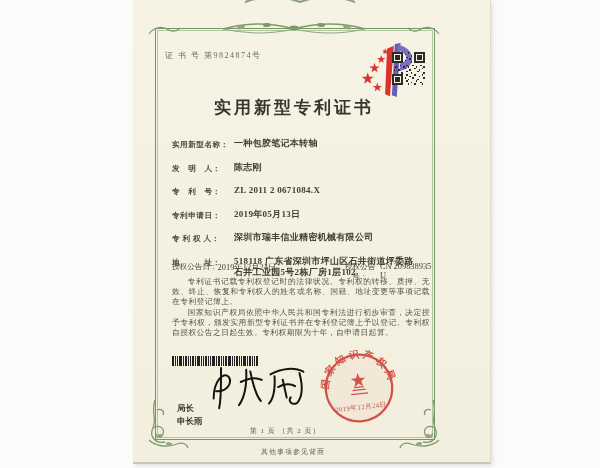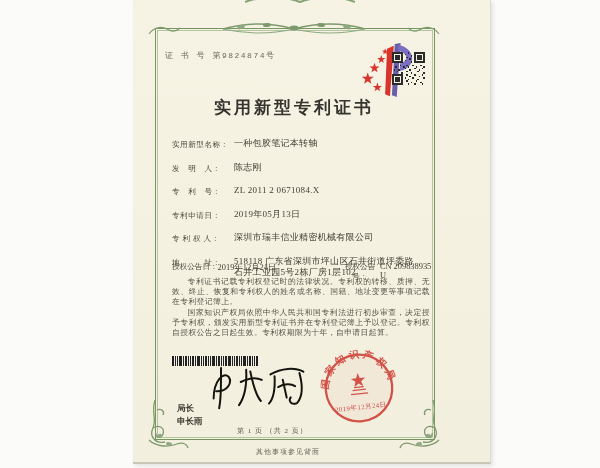--- a/index.html
+++ b/index.html
@@ -6,43 +6,43 @@
   .stage{position:relative;width:600px;height:468px;background:#fbfbfa;overflow:hidden;
          font-family:"Liberation Serif","DejaVu Serif",serif;}
   .paper{position:absolute;left:133px;top:0;width:357px;height:462px;
          background:linear-gradient(180deg,#f6f3e4 0%,#f4f1e1 60%,#f2efdf 100%);
          border-right:1px solid #dedbcc;border-bottom:2px solid #c9c6ba;
          box-shadow:2px 2px 4px rgba(0,0,0,.10);}
   .frame{position:absolute;left:22px;top:28px;width:278px;height:410px;
          border:1px solid #76955f;}
   .frame .inner{position:absolute;left:1px;top:1px;right:1px;bottom:1px;
          border:1px solid #b2c6a2;}
-  .cert-no{position:absolute;left:32px;top:50px;font-size:8px;letter-spacing:1.5px;color:#6c6a5a;font-family:Liberation Mono, monospace;}
+  .cert-no{position:absolute;left:32px;top:50px;font-size:8px;letter-spacing:1.5px;color:#6c6a5a;}
   .logo{position:absolute;left:222px;top:42px;width:68px;height:58px;}
   .qr{position:absolute;left:259px;top:52px;width:33px;height:33px;}
   .title{position:absolute;left:60px;top:96px;width:202px;text-align:center;
          font-size:17px;font-weight:bold;letter-spacing:3px;color:#35342e;}
-  .rows{position:absolute;left:39px;top:138px;width:246px;font-size:9px;color:#413f34;}
+  .rows{position:absolute;left:39px;top:138px;width:246px;font-size:9px;color:#413f34;font-weight:bold;}
   .row{display:flex;margin-bottom:11.5px;line-height:11px;}
   .row .lbl{flex:0 0 62px;font-size:7.6px;color:#4c4a3e;letter-spacing:.5px;padding-top:1px;}
   .row .val{flex:1;letter-spacing:.3px;}
   .row.addr{}
   .grant{position:absolute;left:39px;top:262px;width:260px;font-size:8.4px;color:#413f34;display:flex;}
   .grant .lbl{font-size:7.6px;color:#4c4a3e;text-align:center;}
   .grant .pair2{position:absolute;left:168px;top:0;display:flex;}
   .paras{position:absolute;left:39px;top:277px;width:258px;font-size:7.8px;line-height:10.2px;
          color:#565549;text-align:justify;letter-spacing:.4px;}
   .paras p{margin:0;text-indent:2em;}
   .barcode{position:absolute;left:39px;top:356px;width:86px;height:10px;}
   .signer{position:absolute;left:44px;top:376px;font-size:8.5px;font-weight:bold;color:#3a392f;line-height:13px;margin-top:26px;}
   .signature{position:absolute;left:72px;top:362px;width:110px;height:46px;transform:rotate(-3deg);}
   .seal{position:absolute;left:188px;top:350px;width:76px;height:76px;transform:rotate(-6deg);opacity:.92;}
-  .page-info{position:absolute;left:104px;top:426px;width:124px;text-align:left;
+  .page-info{position:absolute;left:90px;top:426px;width:124px;text-align:center;
              font-size:7px;color:#55534a;letter-spacing:1px;}
-  .footer-note{position:absolute;left:110px;top:447px;width:90px;text-align:center;
+  .footer-note{position:absolute;left:128px;top:447px;width:90px;
                font-size:7px;color:#6b695c;letter-spacing:1px;}
   .garland-top{position:absolute;left:88px;top:17px;width:146px;height:24px;}
   .garland-cut{position:absolute;left:112px;top:-12px;width:110px;height:22px;}
   .fl-bl{position:absolute;left:10px;top:398px;width:46px;height:52px;}
   .fl-br{position:absolute;left:266px;top:398px;width:46px;height:52px;transform:scaleX(-1);}
   .fl-tl{position:absolute;left:14px;top:22px;width:34px;height:14px;}
   .fl-tr{position:absolute;left:274px;top:22px;width:34px;height:14px;transform:scaleX(-1);}
 </style>
 </head>
 <body>

